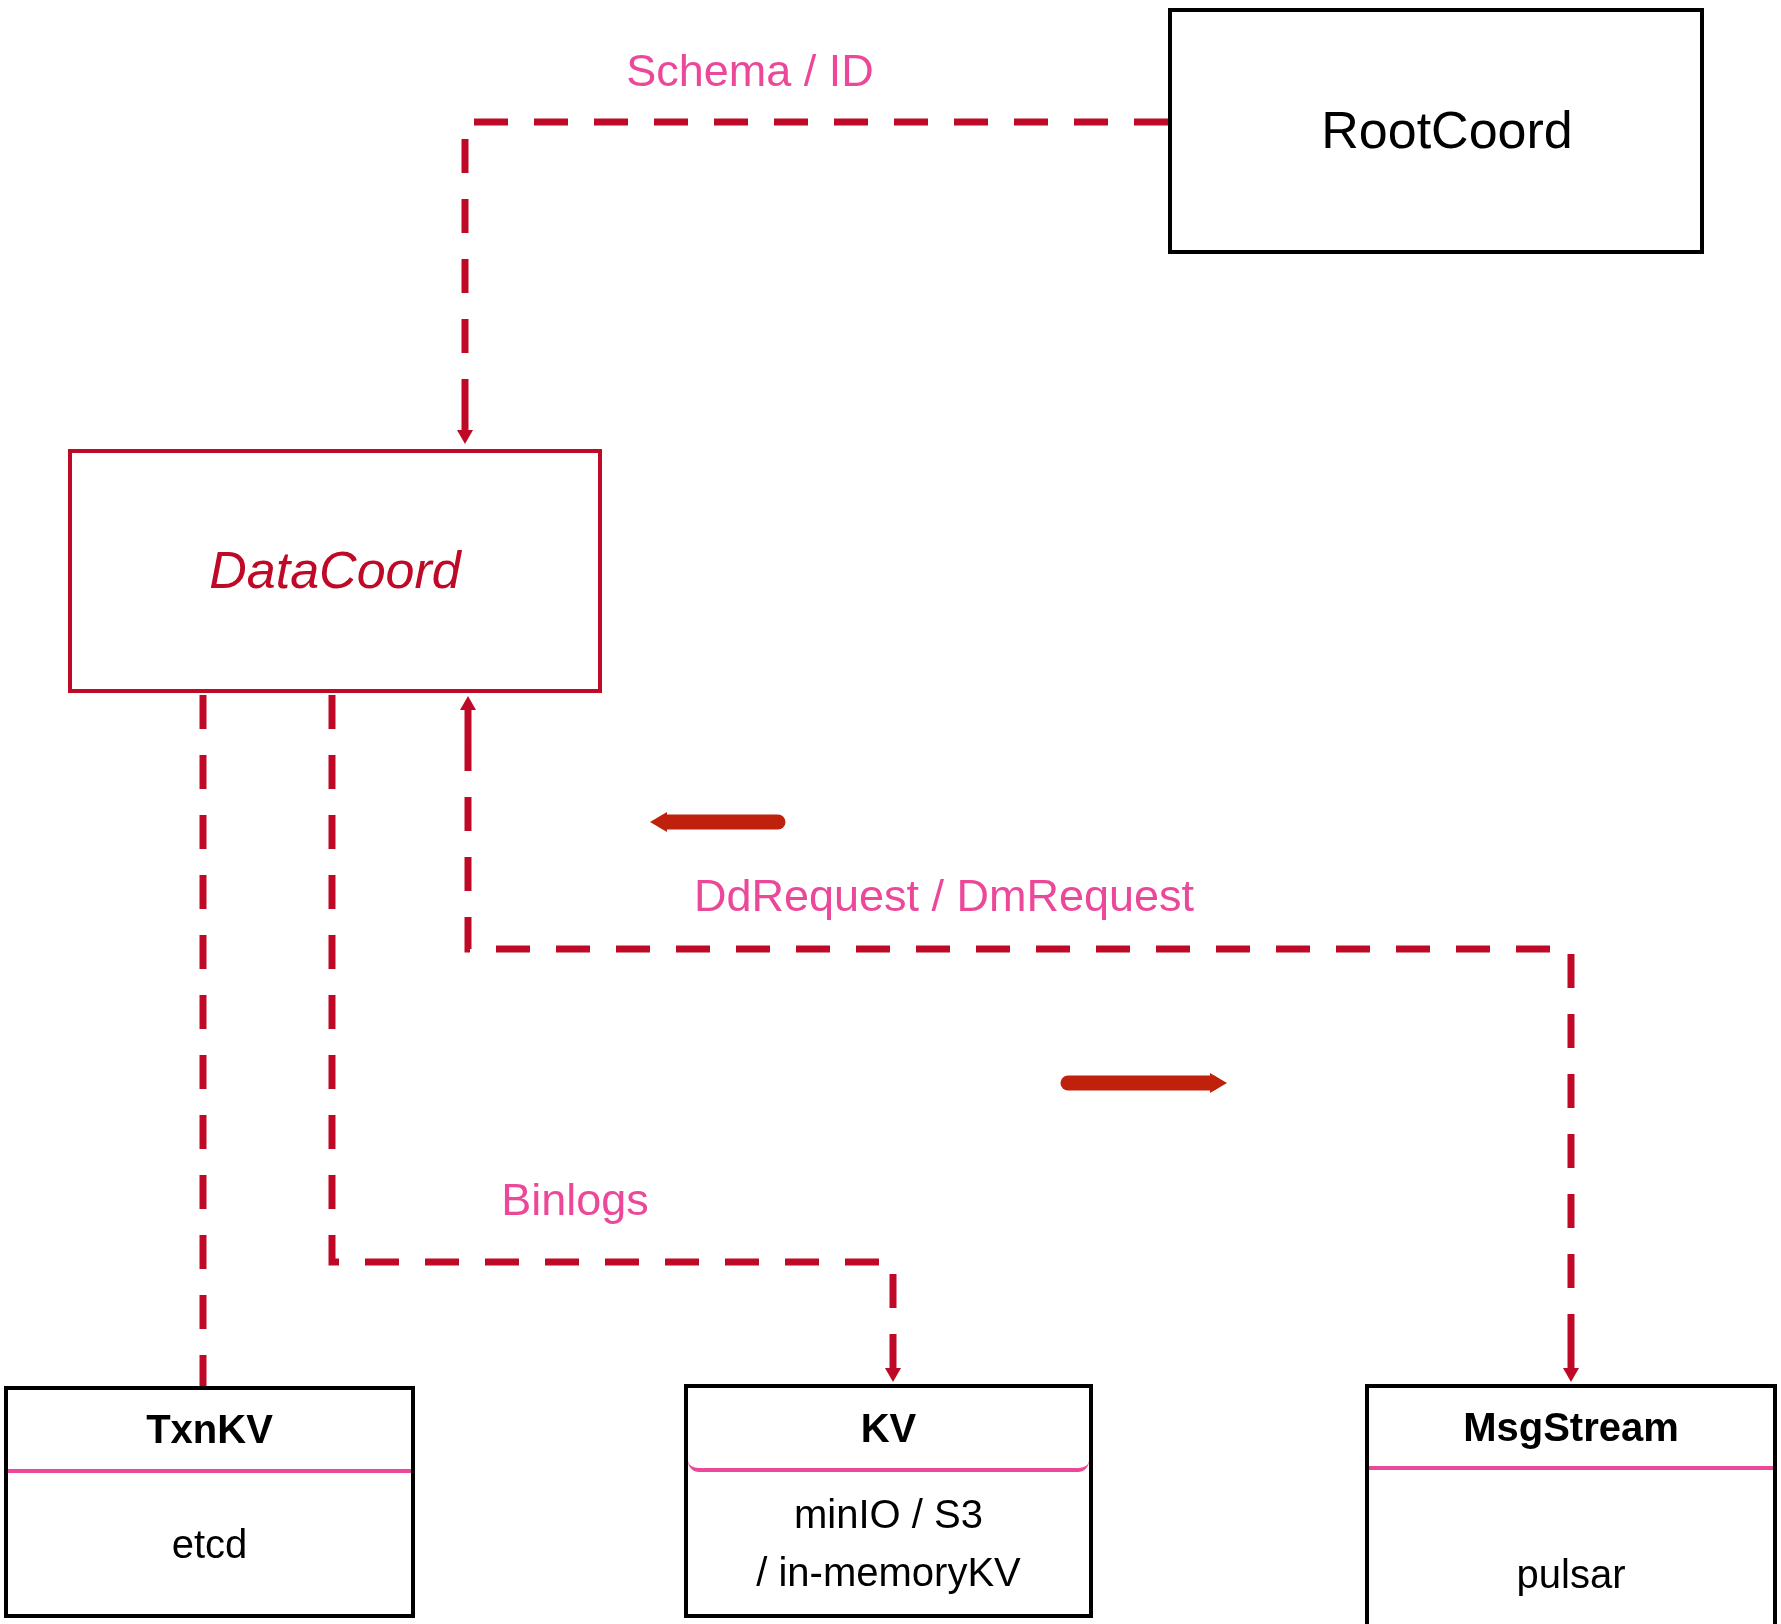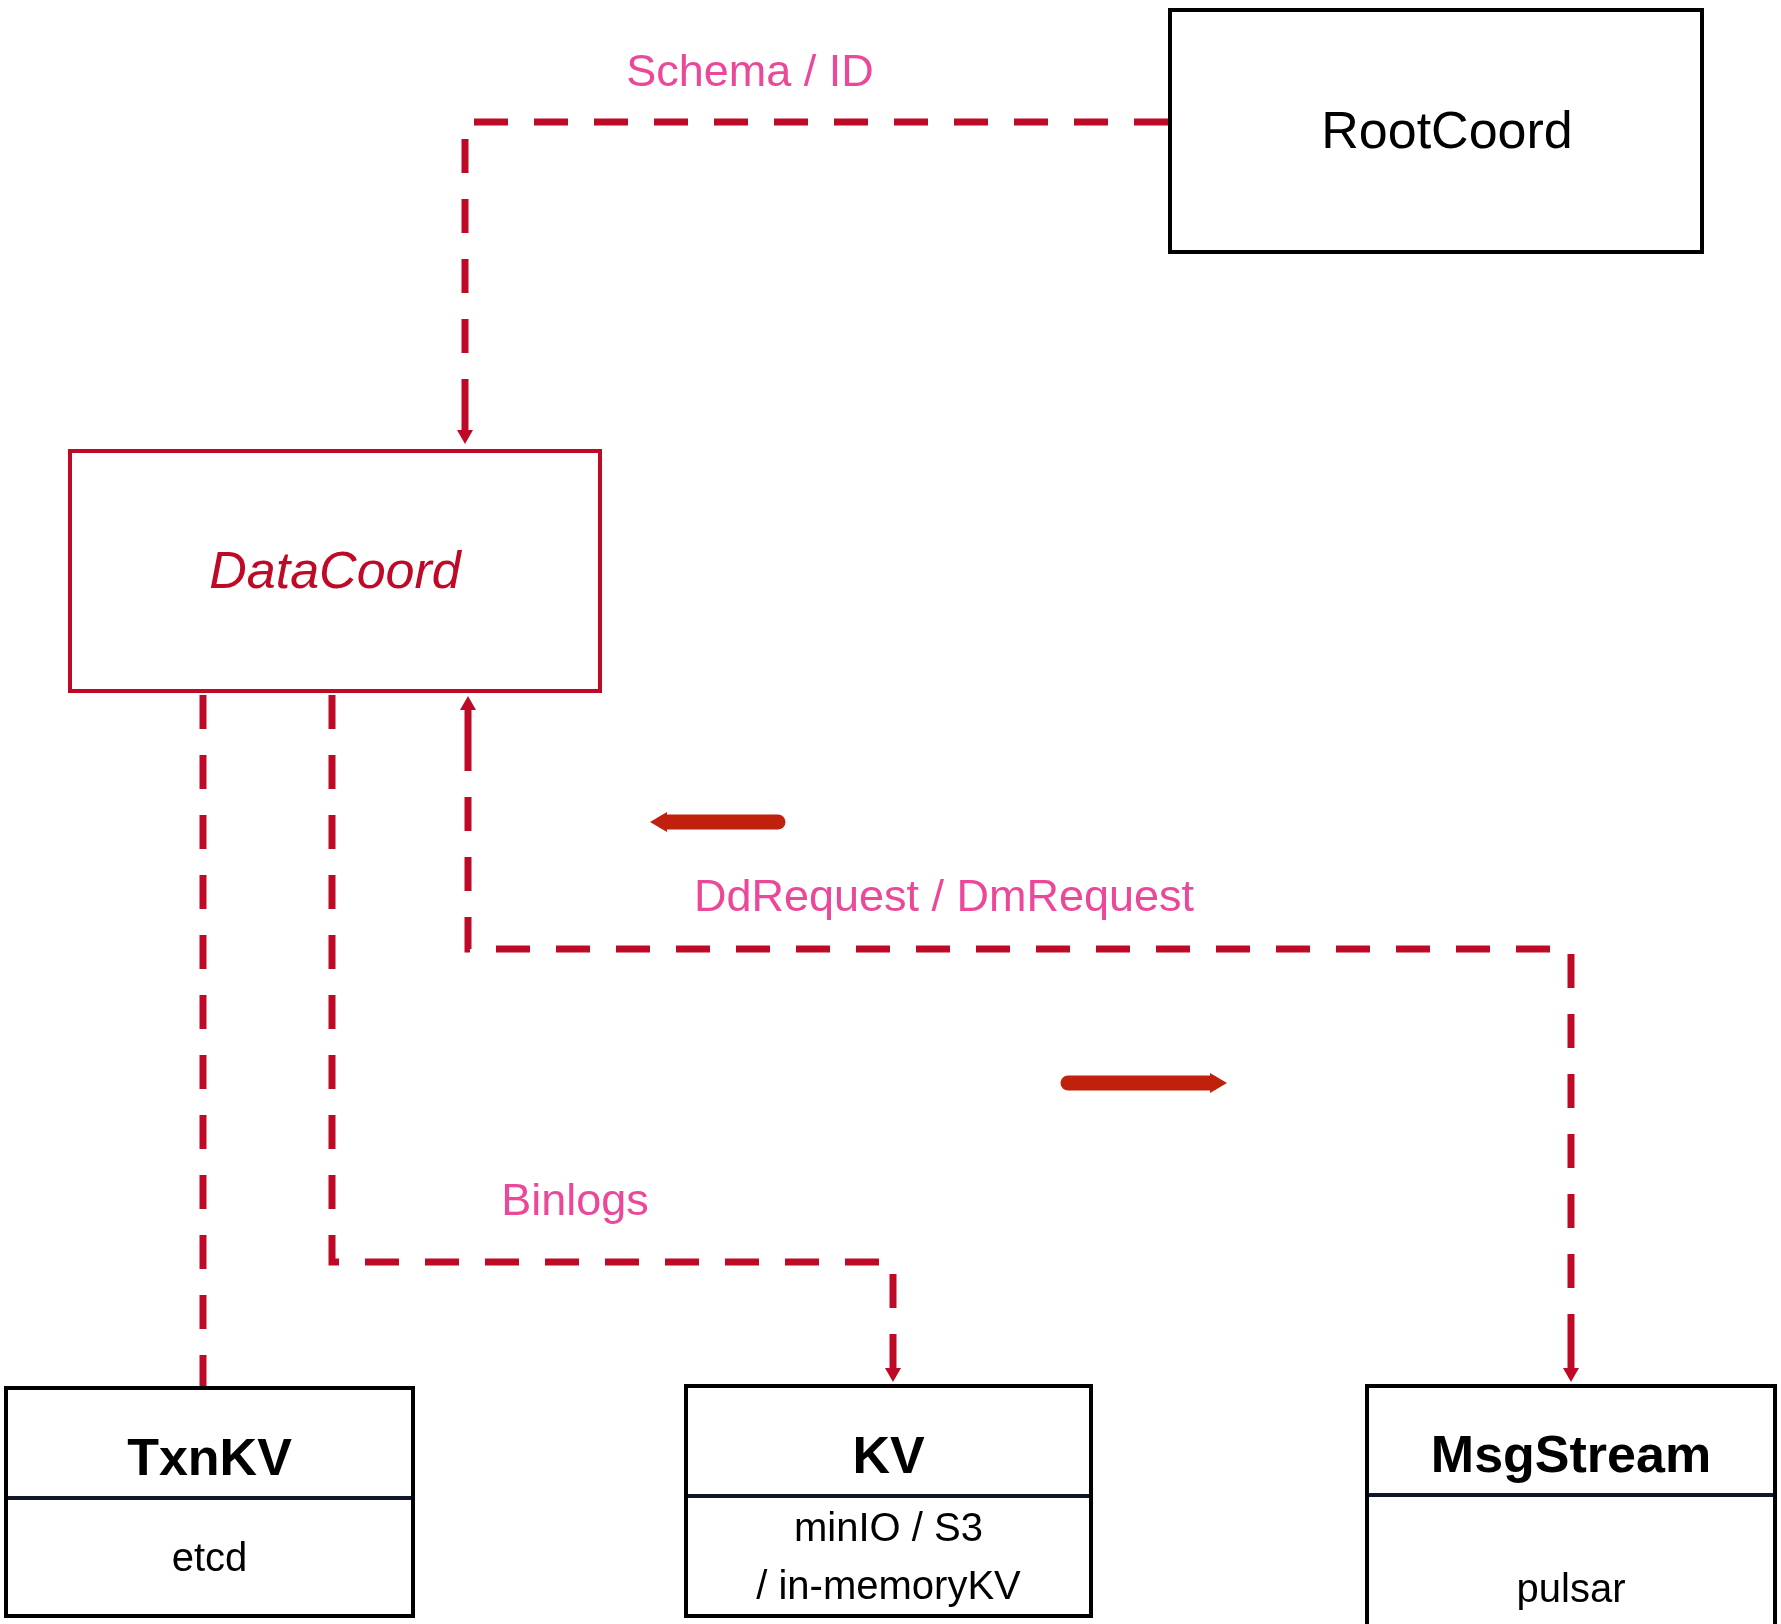--- a/index.html
+++ b/index.html
@@ -54,29 +54,28 @@
   }
   .store-box {
     position: absolute;
     box-sizing: border-box;
     border: 4px solid #000000;
     display: flex;
     flex-direction: column;
   }
   .store-head {
     box-sizing: border-box;
-    border-bottom: 4px solid #0f172a;
+    border-bottom: 4px solid #ec4899;
     display: flex;
     align-items: center;
     justify-content: center;
     font-weight: bold;
-    font-size: 52px;
+    font-size: 40px;
     color: #000000;
     white-space: nowrap;
-    margin-top: 27px;
   }
   .store-body {
     box-sizing: border-box;
     flex: 1 1 auto;
     display: flex;
     flex-direction: column;
     align-items: center;
     justify-content: center;
     font-size: 40px;
     color: #000000;
@@ -150,21 +149,21 @@
   </div>
 
   <div class="store-box" style="left:4px; top:1386px; width:411px; height:232px;">
     <div class="store-head" style="height:83px;">TxnKV</div>
     <div class="store-body">
       <div>etcd</div>
     </div>
   </div>
 
   <div class="store-box" style="left:684px; top:1384px; width:409px; height:234px;">
-    <div class="store-head" style="height:84px;">KV</div>
+    <div class="store-head" style="height:84px;border-radius:11px;">KV</div>
     <div class="store-body">
       <div>minIO / S3</div>
       <div>/ in-memoryKV</div>
     </div>
   </div>
 
   <div class="store-box" style="left:1365px; top:1384px; width:412px; height:298px;">
     <div class="store-head" style="height:82px;">MsgStream</div>
     <div class="store-body">
       <div>pulsar</div>

